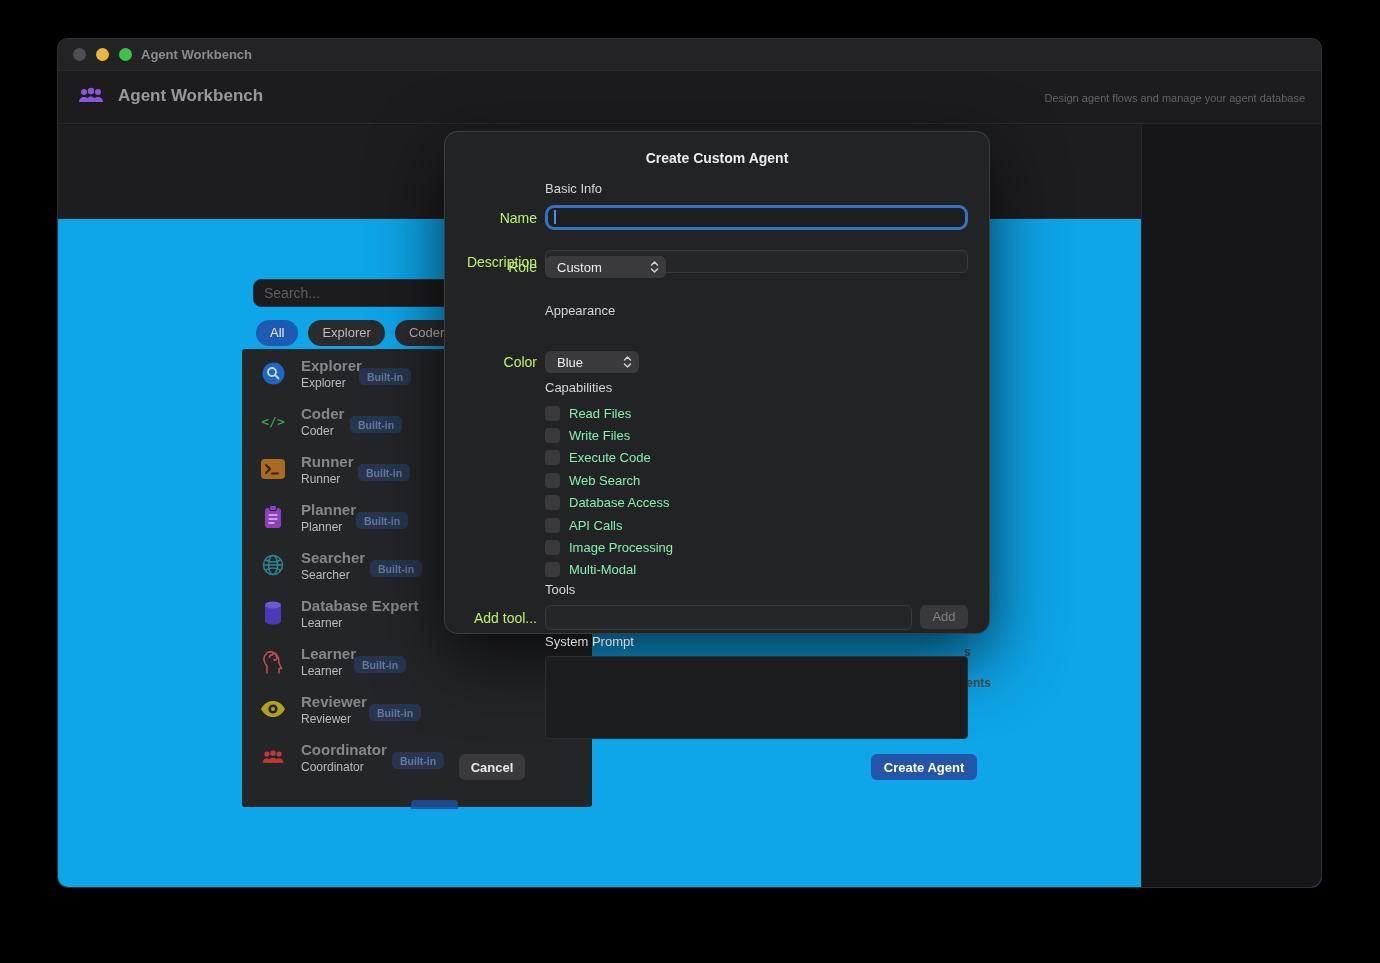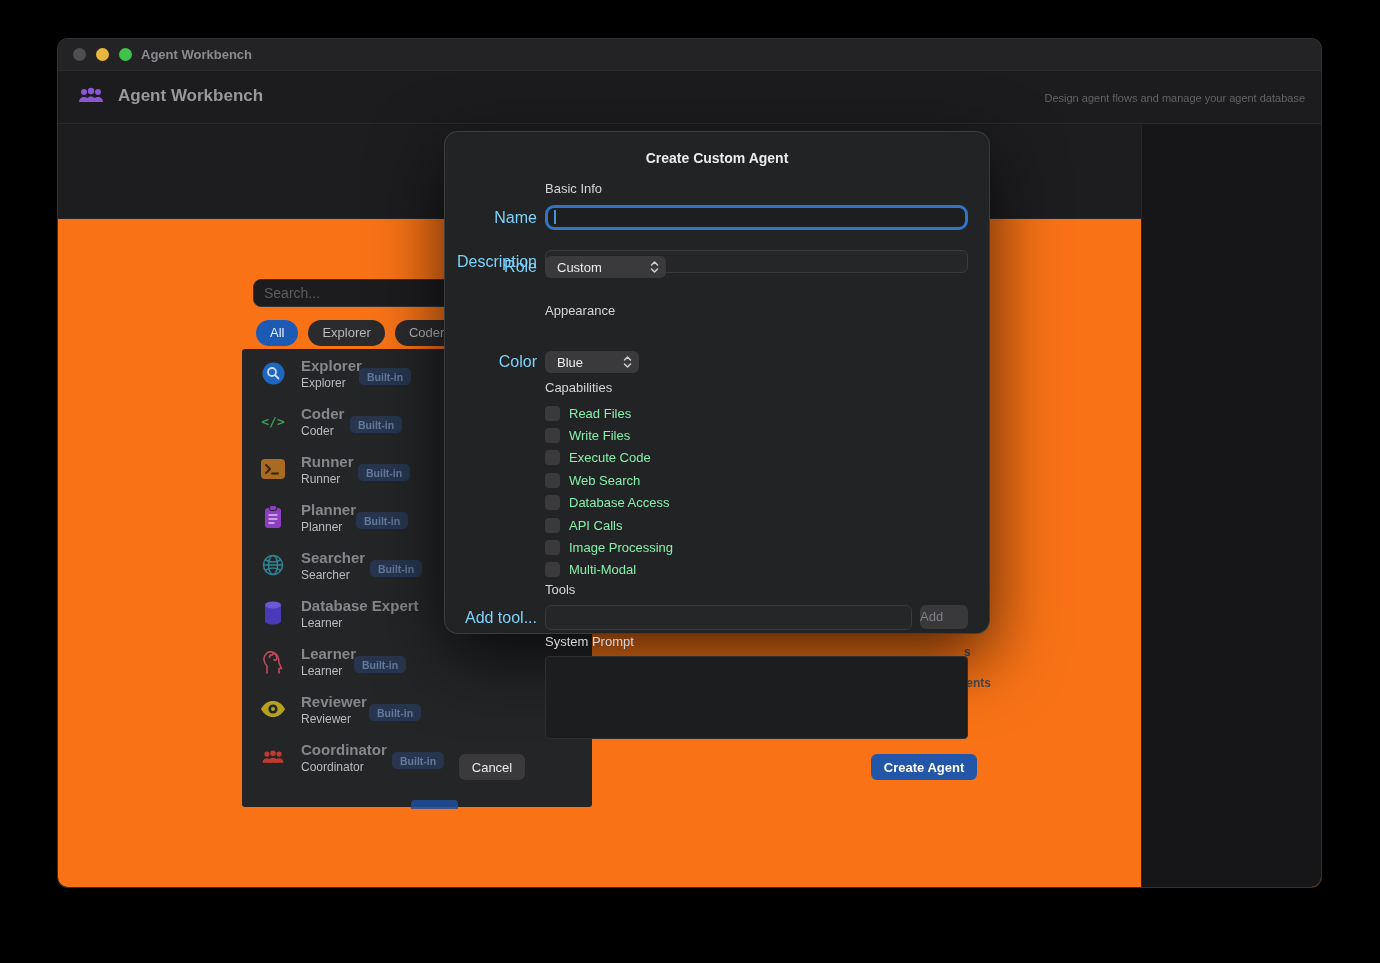--- a/index.html
+++ b/index.html
@@ -21,21 +21,21 @@
     color:#8a8a8f; }
 
   .appheader { position:relative; height:53px; background:#1c1c1e;
     border-bottom:1px solid #29292b; }
   .appheader .hicon { position:absolute; left:18px; top:15px; }
   .appheader .htitle { position:absolute; left:60px; top:15px; font-size:17px;
     font-weight:bold; color:#98989d; }
   .appheader .hsub { position:absolute; right:16px; top:21px; font-size:11px;
     color:#636367; }
 
-  .content { position:absolute; left:0; top:86px; right:0; bottom:0; background:#f97316; }
+  .content { position:absolute; left:0; top:86px; right:0; bottom:0; background:#0ea5e9; }
   .toolband { position:absolute; left:0; top:0; width:1083px; height:94px; background:#1d1d1f;
     border-bottom:1px solid #272729; }
   .rightpanel { position:absolute; left:1083px; top:0; width:182px; height:764px;
     background:#161618; border-left:1px solid #272729; }
 
   
   .search { position:absolute; left:195px; top:154px; width:335px; height:28px;
     border:1px solid #343436; border-radius:8px; background:#1c1c1e;
     color:#5c5c61; font-size:14px; line-height:26px; padding-left:10px; }
   .chips { position:absolute; left:198px; top:195px; display:flex; gap:10px; }
@@ -60,41 +60,41 @@
     background:#1e4f9e; border-radius:4px 4px 0 0; opacity:.85; }
 
   
   .dialog { position:absolute; left:417px; top:131px; width:546px; height:503px;
     background:#222324; border:1px solid rgba(255,255,255,.12); border-radius:14px;
     box-shadow:0 24px 70px rgba(0,0,0,.7); z-index:10;margin-left:27px; }
   .dtitle { position:absolute; left:0; right:0; top:18px; text-align:center;
     font-size:14px; font-weight:bold; color:#ececef; }
   .sechead { position:absolute; left:100px; font-size:13px; color:#d6d6da; }
   .frow { position:absolute; left:0; display:flex; align-items:center; }
-  .flabel { width:92px; text-align:right; font-size:16px; color:#7dd3fc;
+  .flabel { width:92px; text-align:right; font-size:14px; color:#bef264;
     padding-right:0; flex:0 0 92px; }
   .fgap { width:8px; flex:0 0 8px; }
   .tfield { background:#252628; border:1px solid #3a3a3c; border-radius:6px; height:23px; }
   .namefield { width:423px; height:25px; background:#1d1e1f; border:3px solid #3273c4;
     border-radius:9px; position:relative; }
   .caret { position:absolute; left:6px; top:2px; width:2px; height:14px; background:#4591e2; }
   .pill { background:#3a3a3d; border-radius:6px; height:22px; display:flex;
     align-items:center; padding:0 7px; color:#ececee; font-size:13px; }
   .pill .ptext { flex:1; }
   .updown { display:flex; flex-direction:column; align-items:center; line-height:5px; }
   .capbox { width:15px; height:15px; border-radius:4px; background:#3a3a3d;
     flex:0 0 15px; margin-right:9px; }
   .caprow { display:flex; align-items:center; height:22.4px; }
   .caplabel { font-size:13px; color:#86efac; }
   .addbtn { position:absolute; left:475px; width:48px; height:24px; background:#39393c;
-    border-radius:6px; color:#7f7f84; font-size:13px; text-align:left; line-height:24px; }
+    border-radius:6px; color:#7f7f84; font-size:13px; text-align:center; line-height:24px; }
   .sysprompt { position:absolute; left:100px; top:524px; width:423px; height:83px;
     background:#1c1d1e; border:1px solid #2e2e30; border-radius:4px; }
   .btn { position:absolute; top:622px; height:26px; border-radius:6px; font-size:13px;
-    font-weight:400; display:flex; align-items:center; justify-content:center; }
+    font-weight:700; display:flex; align-items:center; justify-content:center; }
   .btn.cancel { left:14px; width:66px; background:#3a3a3c; color:#eaeaec; }
   .btn.create { left:426px; width:106px; background:#2356a8; color:#fff; font-weight:600; }
 </style>
 </head>
 <body>
 
 <div class="window">
 
   <div class="titlebar">
     <div class="tl close"></div>

